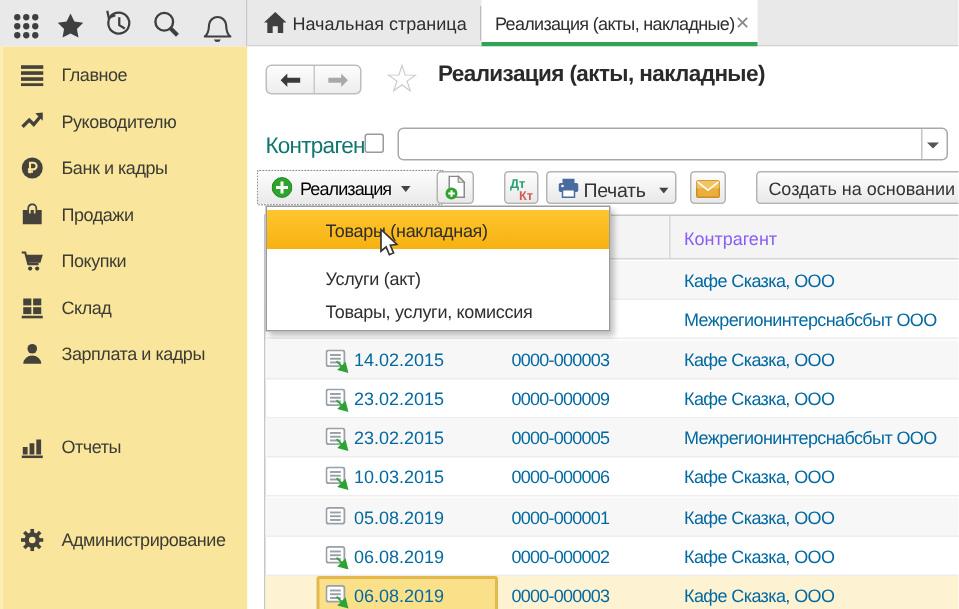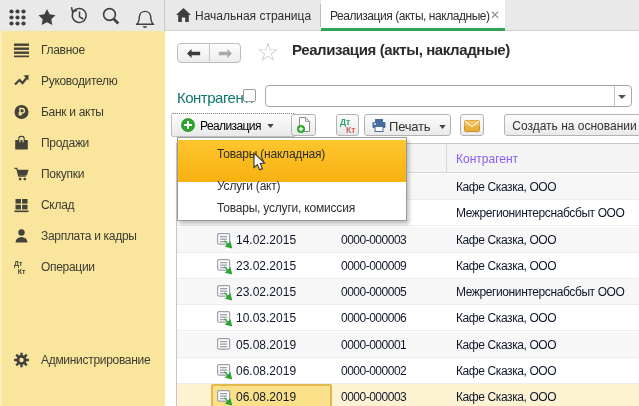--- a/index.html
+++ b/index.html
@@ -43,32 +43,32 @@
 
 
 .btn { position:absolute; top:83px; height:22px; border:1px solid #b3b3b3; border-radius:3px; background:linear-gradient(#fdfdfd,#e9e9e9); font-size:12px; color:#333; white-space:nowrap; }
 .dashed { position:absolute; left:6px; top:82px; width:125px; height:24px; border:1px dotted #8a8a8a; border-radius:2px; background:linear-gradient(#fdfdfd,#e9e9e9); }
 
 
 #tbl { position:absolute; left:11px; top:112px; width:463px; height:263px; border-left:1px solid #c6c6c6; border-top:1px solid #c6c6c6; }
 .thead { position:absolute; left:0; top:0; width:463px; height:29px; background:#f4f4f4; border-bottom:1px solid #d7d7d7; }
 .thead .c3 { position:absolute; left:279px; top:8px; font-size:12px; color:#8b5cf6; }
 .thead .dv { position:absolute; left:269px; top:0; width:1px; height:100%; background:#d7d7d7; }
-.trow { position:absolute; left:0; width:463px; height:26px; font-size:12px; color:#0f172a; border-bottom:1px solid #ededed; }
+.trow { position:absolute; left:0; width:463px; height:26px; font-size:12px; color:#0369a1; border-bottom:1px solid #ededed; }
 .trow.alt { background:#f7f7f7; }
 .trow .d { position:absolute; left:59px; top:6px; }
 .trow .n { position:absolute; left:164px; top:6px; letter-spacing:-0.5px; }
 .trow .k { position:absolute; left:279px; top:6px; white-space:nowrap; letter-spacing:-0.4px; }
 .trow .ico { position:absolute; left:40px; top:6px; width:18px; height:17px; }
 .selcell { position:absolute; left:34px; top:0; width:121px; height:26px; background:#fae189; border:2px solid #e3b94e; border-radius:2px; }
 .trow.sel .d, .trow.sel .ico { z-index:2; }
 
 
 #menu { position:absolute; left:12px; top:106px; width:230px; height:84px; background:#fff; border:1px solid #9b9b9b; box-shadow:2px 3px 4px rgba(0,0,0,0.25); z-index:50; }
-#menu .it { position:absolute; left:0; width:228px; height:42px; font-size:12px; color:#2e2e2e; }
+#menu .it { position:absolute; left:0; width:228px; height:26px; font-size:12px; color:#2e2e2e; }
 #menu .it span { position:absolute; left:39px; top:7px; white-space:nowrap; letter-spacing:-0.2px; }
 #menu .hi { background:linear-gradient(#fec62e,#f7b110); }
 
 svg { display:block; }
 </style>
 </head>
 <body>
 
 <div id="topbar" class="abs">
   <svg width="165" height="31" viewBox="0 0 165 31">
@@ -133,21 +133,21 @@
         <path fill="none" stroke="#44423a" stroke-width="2.2" d="M1 11 L5.5 6.5 L8.5 9.5 L13.5 3.5"></path>
         <path fill="#44423a" d="M14.5 1.5 L14.5 7 L9.5 2 z"></path>
       </svg>
     <span class="tx">Руководителю</span>
   </div>
   <div class="mitem" style="top:65px">
     <svg class="ic" viewBox="0 0 15 15">
         <circle cx="7.5" cy="7.5" r="7" fill="#44423a"></circle>
         <path fill="none" stroke="#f9e69c" stroke-width="1.4" d="M6 11 V4 h2.2 a2.1 2.1 0 0 1 0 4.4 H4.6 M4.6 10 H8"></path>
       </svg>
-    <span class="tx">Банк и акты</span>
+    <span class="tx">Банк и кадры</span>
   </div>
   <div class="mitem" style="top:96px">
     <svg class="ic" viewBox="0 0 15 15">
         <path fill="#44423a" d="M1.2 4.5 h12.6 v9.5 h-12.6 z"></path>
         <path fill="none" stroke="#44423a" stroke-width="1.5" d="M5 5 V3.3 a2.5 2.5 0 0 1 5 0 V5"></path>
         <path fill="none" stroke="#f9e69c" stroke-width="1.2" d="M5.9 6.8 V3.6 a1.6 1.6 0 0 1 3.2 0 V6.8" opacity="0.9"></path>
       </svg>
     <span class="tx">Продажи</span>
   </div>
   <div class="mitem" style="top:127px">
@@ -171,26 +171,30 @@
       </svg>
     <span class="tx">Склад</span>
   </div>
   <div class="mitem" style="top:189px">
     <svg class="ic" viewBox="0 0 15 15">
         <circle cx="7.5" cy="4" r="3.2" fill="#44423a"></circle>
         <path fill="#44423a" d="M1.5 14 a6 5.5 0 0 1 12 0 z"></path>
       </svg>
     <span class="tx">Зарплата и кадры</span>
   </div>
-  <div class="mitem" style="top:220px">
-    <svg class="ic" viewBox="0 0 16 16">
-        <text x="0" y="7" font-family="Liberation Sans" font-size="7.5" font-weight="bold" fill="#44423a">Дт</text>
-        <text x="4" y="15" font-family="Liberation Sans" font-size="7.5" font-weight="bold" fill="#44423a">Кт</text>
-      </svg>
-    <span class="tx">Операции</span>
+  <div class="mitem" style="top:251px">
+    <svg class="ic" viewBox="0 0 15 15">
+        <g fill="#44423a">
+          <rect x="1.2" y="7.5" width="3.2" height="5"></rect>
+          <rect x="5.7" y="5" width="3.2" height="7.5"></rect>
+          <rect x="10.2" y="2.5" width="3.2" height="10"></rect>
+          <rect x="0.5" y="13.2" width="14" height="1.8"></rect>
+        </g>
+      </svg>
+    <span class="tx">Отчеты</span>
   </div>
   <div class="mitem" style="top:313px">
     <svg class="ic" viewBox="0 0 15 15">
         <g fill="#44423a">
           <rect x="6.3" y="0" width="2.4" height="3.2" transform="rotate(0 7.5 7.5)"></rect>
           <rect x="6.3" y="0" width="2.4" height="3.2" transform="rotate(45 7.5 7.5)"></rect>
           <rect x="6.3" y="0" width="2.4" height="3.2" transform="rotate(90 7.5 7.5)"></rect>
           <rect x="6.3" y="0" width="2.4" height="3.2" transform="rotate(135 7.5 7.5)"></rect>
           <rect x="6.3" y="0" width="2.4" height="3.2" transform="rotate(180 7.5 7.5)"></rect>
           <rect x="6.3" y="0" width="2.4" height="3.2" transform="rotate(225 7.5 7.5)"></rect>

